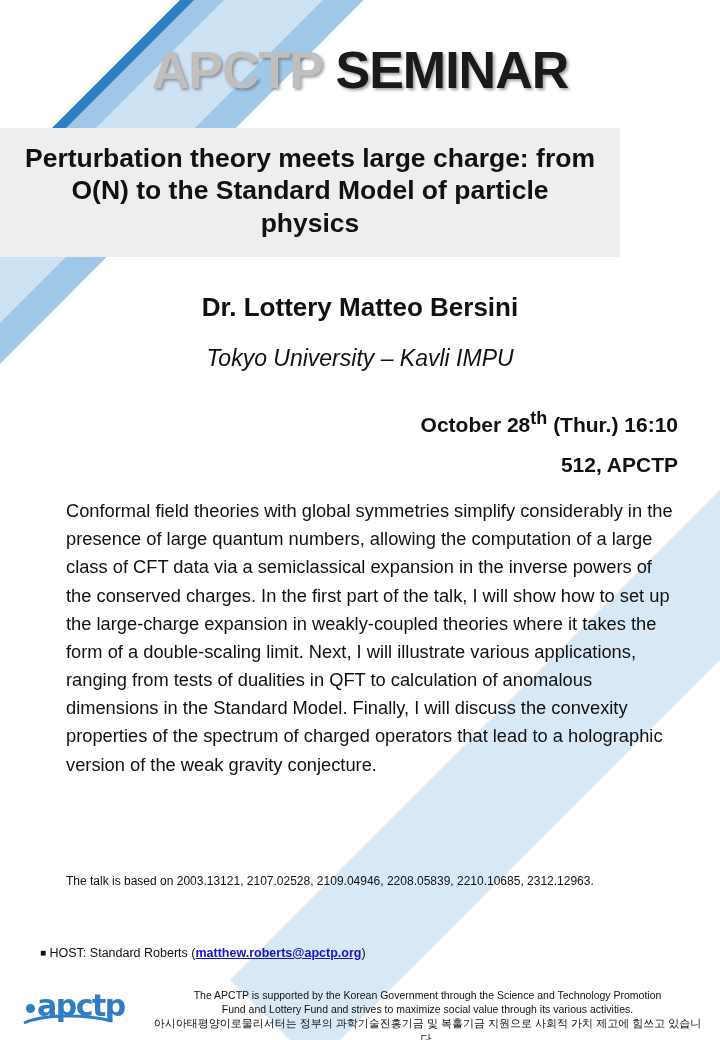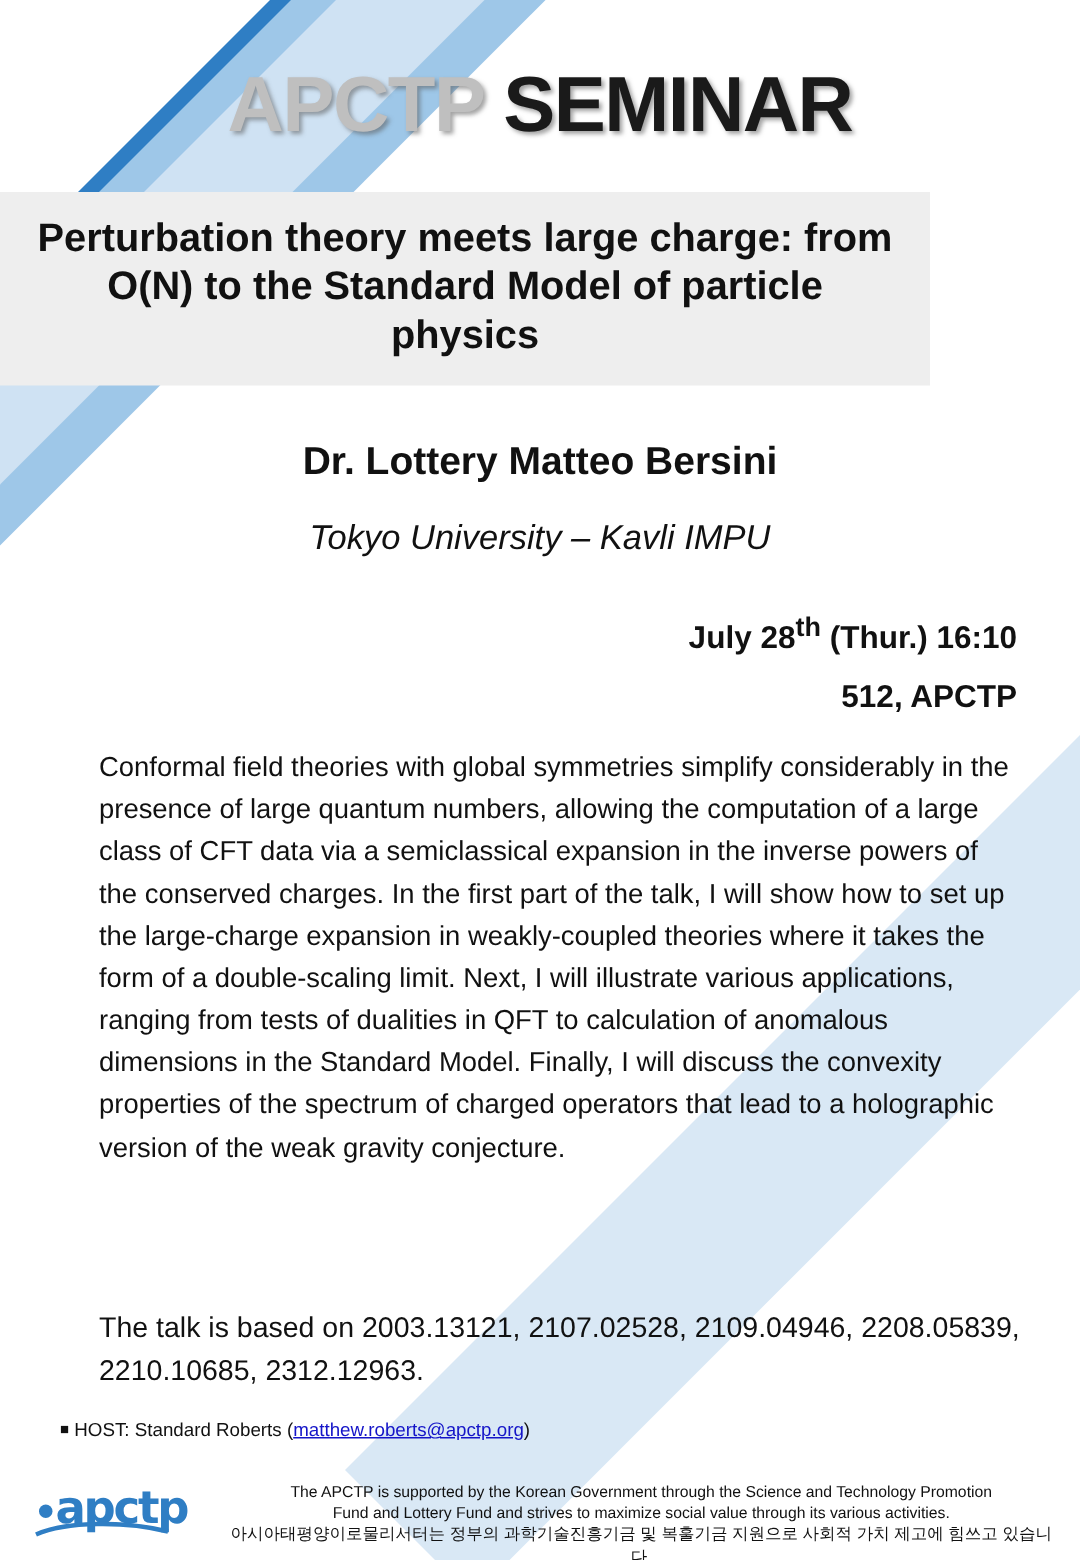--- a/index.html
+++ b/index.html
@@ -120,37 +120,37 @@
     width: 615px;
     font-size: 18.3px;
     line-height: 1.54;
     color: #111;
     text-align: left;
   }
   .refs {
     position: absolute;
     left: 66px; top: 872px;
     width: 615px;
-    font-size: 19px;
+    font-size: 12px;
     line-height: 1.5;
     color: #111;
   }
 
   .hosts {
     position: absolute;
     left: 40px; top: 944px;
     font-size: 12.5px;
     color: #111;
     line-height: 1.45;
   }
   .hosts .bullet { font-size: 10px; vertical-align: 1px; }
   .hosts a, .mail {
     color: #1414c8;
     text-decoration: underline;
-    font-weight: normal;
+    font-weight: bold;
   }
   .host-row-2 { padding-left: 44px; }
 
   .footer-note {
     position: absolute;
     left: 150px; top: 988px;
     width: 555px;
     font-size: 10.5px;
     line-height: 1.35;
     color: #111;
@@ -203,21 +203,21 @@
     </div>
 
     <div class="title-panel">
       <div class="talk-title">Perturbation theory meets large charge: from O(N) to the Standard Model of particle physics</div>
     </div>
 
     <div class="speaker">Dr. Lottery Matteo Bersini</div>
     <div class="affiliation">Tokyo University – Kavli IMPU</div>
 
     <div class="when">
-      <span>July 28</span><sup>th</sup><span> (Thur.) 16:10</span>
+      <span>October 28</span><sup>th</sup><span> (Thur.) 16:10</span>
     </div>
     <div class="where">512, APCTP</div>
 
     <div class="abstract">Conformal field theories with global symmetries simplify considerably in the presence of large quantum numbers, allowing the computation of a large class of CFT data via a semiclassical expansion in the inverse powers of the conserved charges. In the first part of the talk, I will show how to set up the large-charge expansion in weakly-coupled theories where it takes the form of a double-scaling limit. Next, I will illustrate various applications, ranging from tests of dualities in QFT to calculation of anomalous dimensions in the Standard Model. Finally, I will discuss the convexity properties of the spectrum of charged operators that lead to a holographic version of the weak gravity conjecture.</div>
 
     <div class="refs">The talk is based on 2003.13121, 2107.02528, 2109.04946, 2208.05839, 2210.10685, 2312.12963.</div>
 
     <div class="hosts">
       <div>
         <span class="bullet">■</span>

